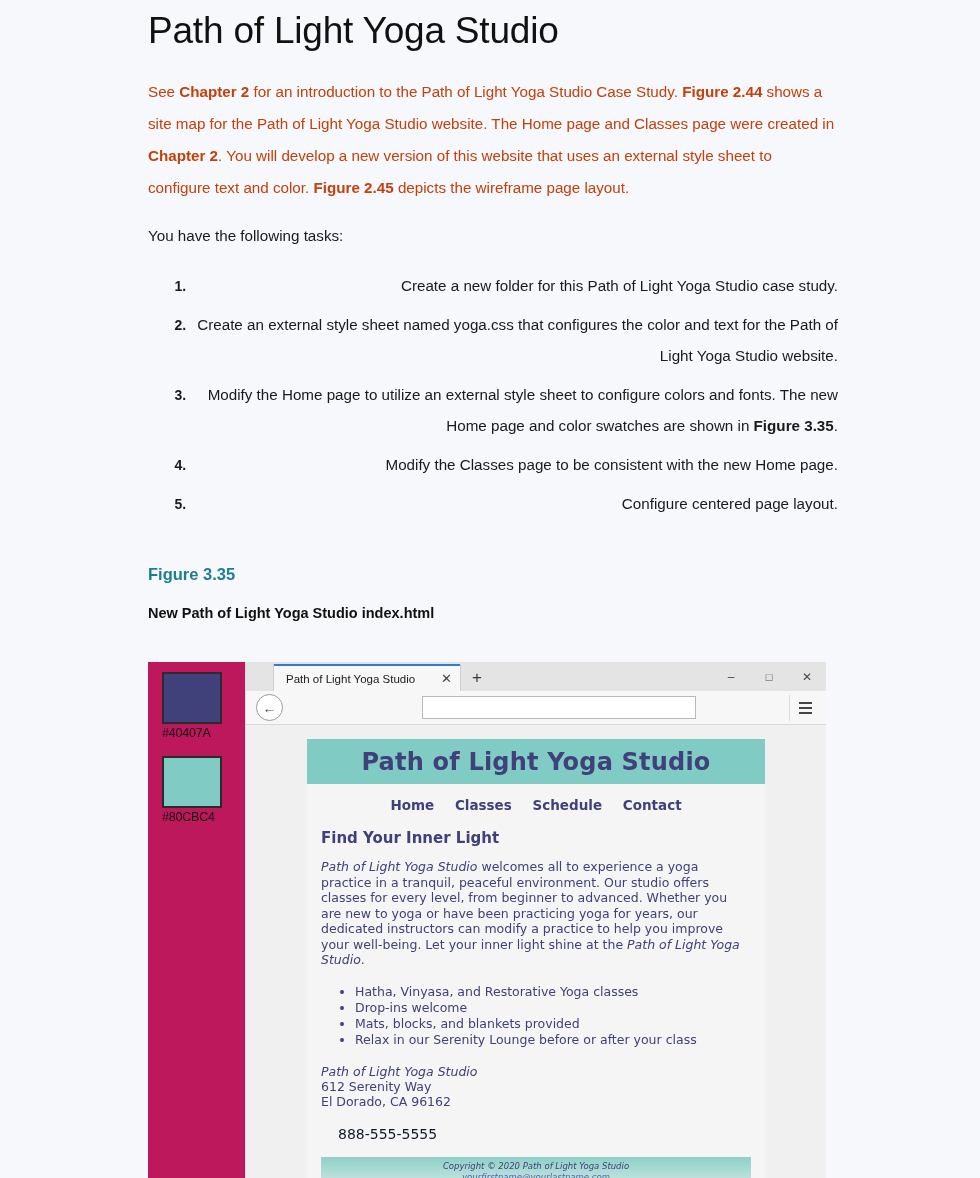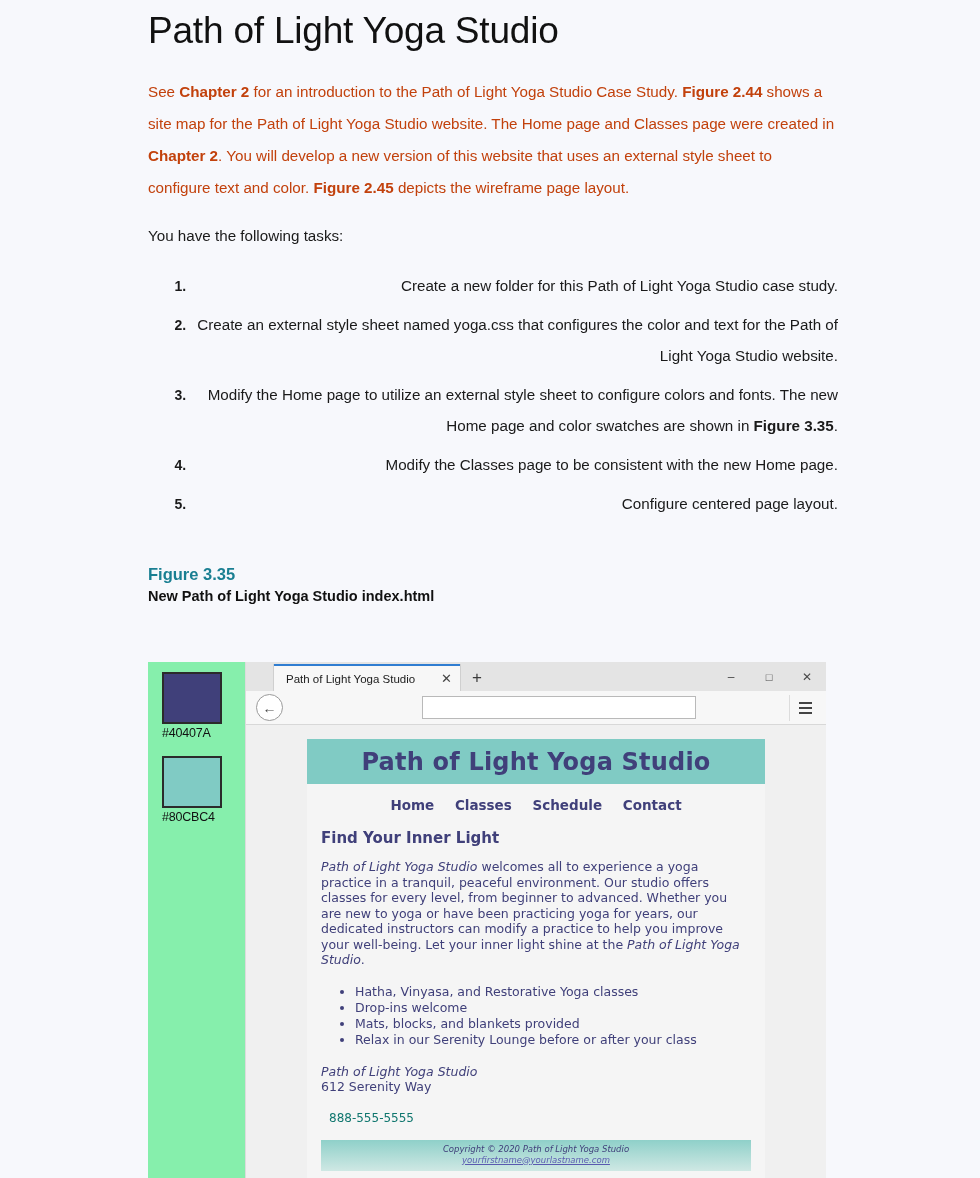--- a/index.html
+++ b/index.html
@@ -66,40 +66,40 @@
   }
 
   
   .fig-label {
     margin-top: 46px;
     font-size: 16.5px;
     font-weight: bold;
     color: #1a7f92;
   }
   .fig-caption {
-    margin-top: 4px;
+    margin-top: 21px;
     font-size: 14.5px;
     font-weight: bold;
     color: #111;
   }
 
   
   .figure-block {
     position: absolute;
     left: 148px;
     top: 662px;
     width: 678px;
     height: 516px;
     display: flex;
   }
 
   
   .swatch-panel {
     width: 97px;
-    background: #86efac;
+    background: #be185d;
     flex: 0 0 97px;
     padding-top: 10px;
     box-sizing: border-box;
   }
   .swatch-item {
     margin: 0 0 16px 14px;
   }
   .swatch-box {
     width: 60px;
     height: 52px;
@@ -300,23 +300,23 @@
   }
   .site-main ul li { margin: 0; }
   .addr {
     margin: 16px 0 0 0;
     font-size: 12.5px;
     line-height: 15px;
     color: #40407a;
   }
   .addr .studio { font-style: italic; }
   .phone {
-    margin: 17px 0 0 8px;
-    font-size: 12px;
-    color: #0f766e;
+    margin: 17px 0 0 17px;
+    font-size: 14px;
+    color: #0f172a;
   }
   .site-footer {
     margin: 15px 14px 0 14px;
     background: linear-gradient(#8fd0c9, #cfe8e4);
     text-align: center;
     padding: 4px 0 6px 0;
     font-size: 8.5px;
     font-style: italic;
     color: #40407a;
   }
@@ -413,20 +413,21 @@
             <ul>
               <li>Hatha, Vinyasa, and Restorative Yoga classes</li>
               <li>Drop-ins welcome</li>
               <li>Mats, blocks, and blankets provided</li>
               <li>Relax in our Serenity Lounge before or after your class</li>
             </ul>
 
             <div class="addr">
               <div class="studio">Path of Light Yoga Studio</div>
               <div>612 Serenity Way</div>
+              <div>El Dorado, CA 96162</div>
             </div>
 
             <div class="phone">888-555-5555</div>
           </div>
 
           <div class="site-footer">
             <span>Copyright © 2020 Path of Light Yoga Studio</span>
             <a href="#">yourfirstname@yourlastname.com</a>
           </div>
 

